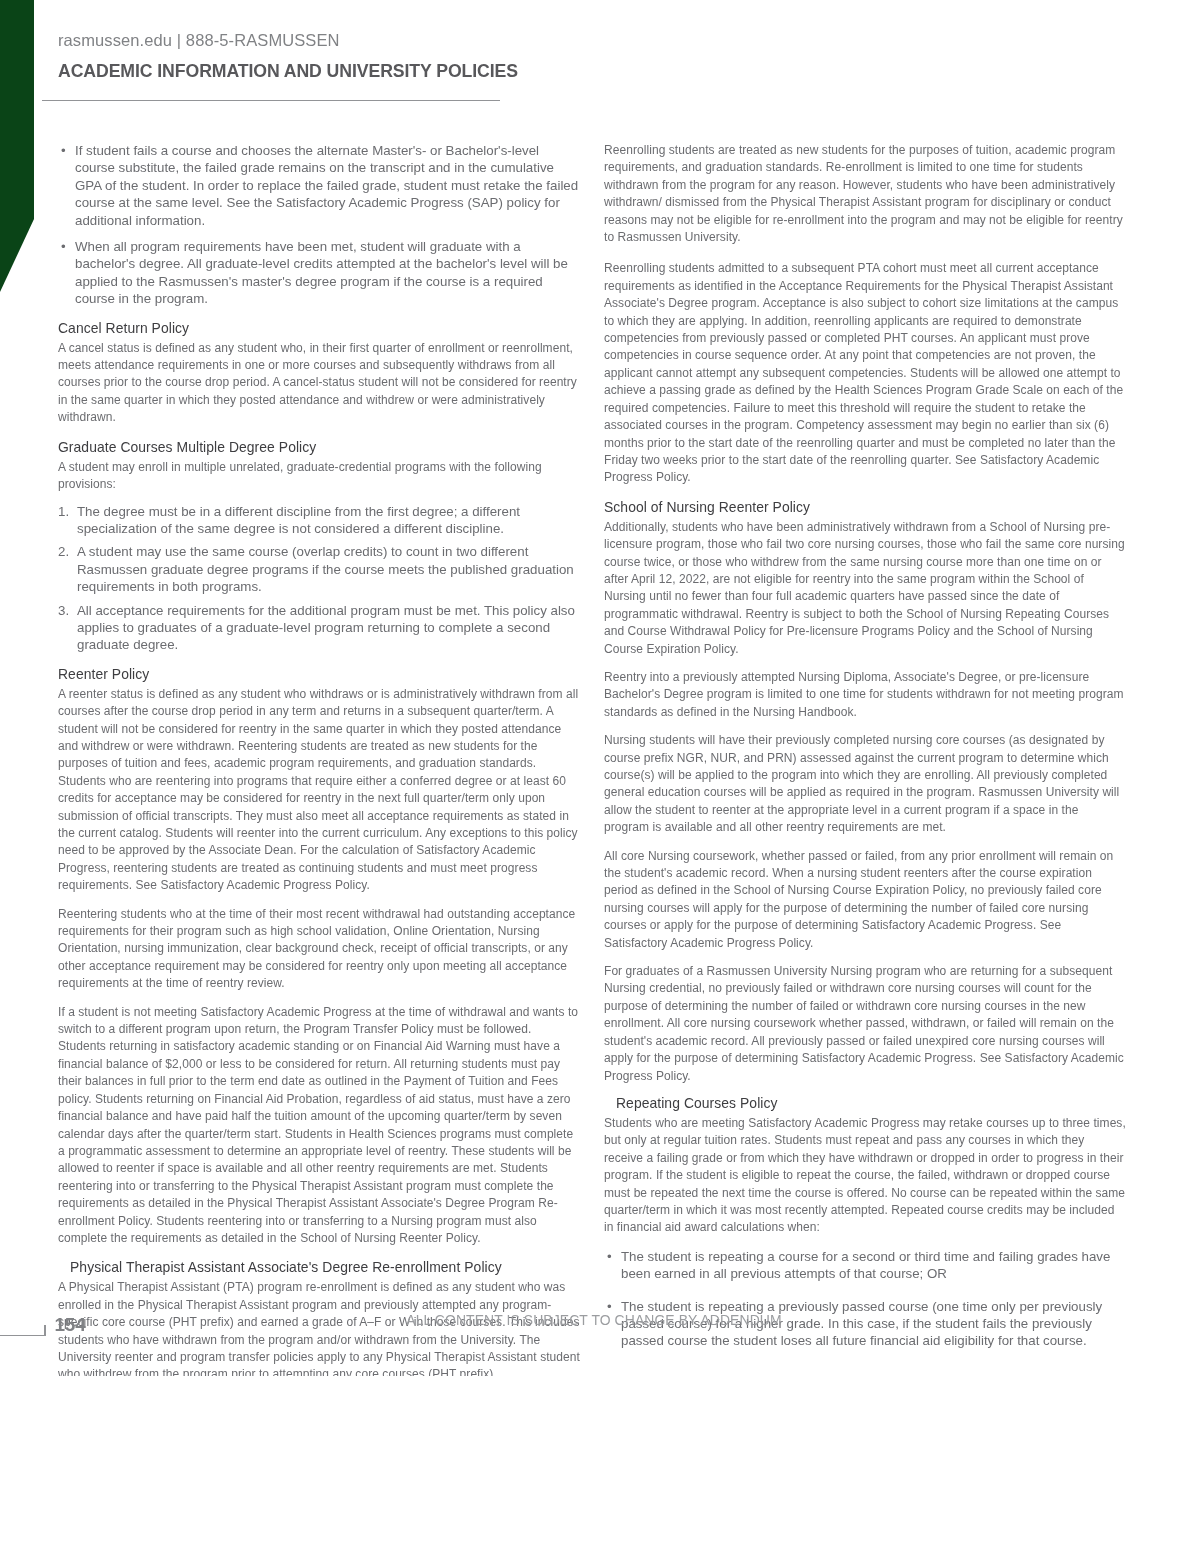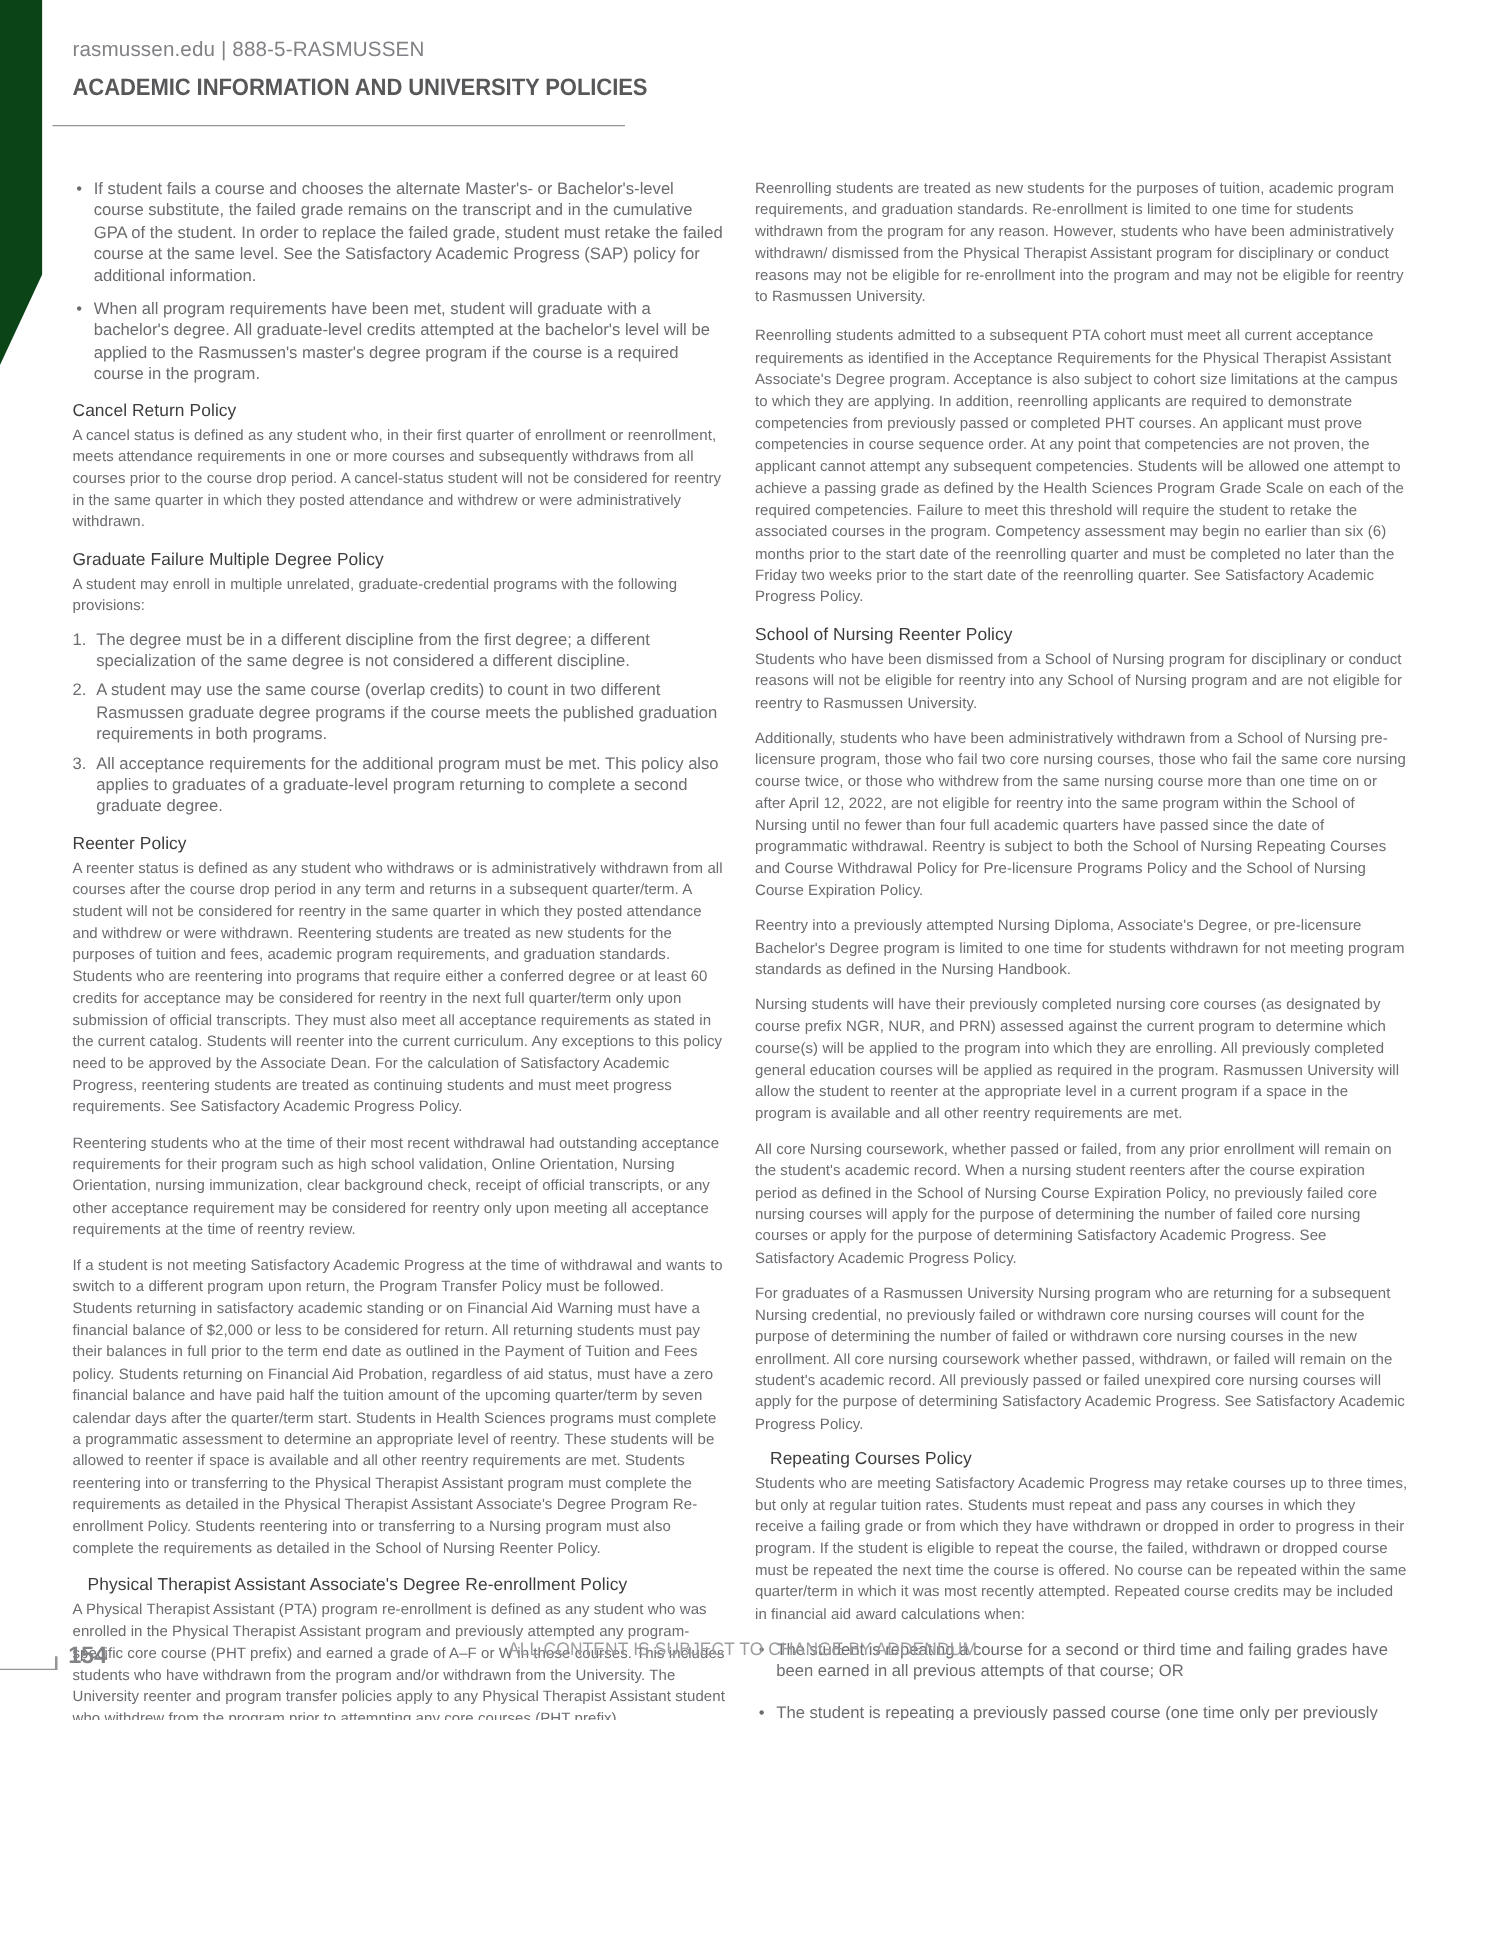--- a/index.html
+++ b/index.html
@@ -214,21 +214,21 @@
         </li>
         <li>
           <span class="bullet-dot">•</span>
           <span>When all program requirements have been met, student will graduate with a bachelor's degree. All graduate-level credits attempted at the bachelor's level will be applied to the Rasmussen's master's degree program if the course is a required course in the program.</span>
         </li>
       </ul>
 
       <h3 class="section-head">Cancel Return Policy</h3>
       <p class="body gap-sm">A cancel status is defined as any student who, in their first quarter of enrollment or reenrollment, meets attendance requirements in one or more courses and subsequently withdraws from all courses prior to the course drop period. A cancel-status student will not be considered for reentry in the same quarter in which they posted attendance and withdrew or were administratively withdrawn.</p>
 
-      <h3 class="section-head">Graduate Failure Multiple Degree Policy</h3>
+      <h3 class="section-head">Graduate Courses Multiple Degree Policy</h3>
       <p class="body">A student may enroll in multiple unrelated, graduate-credential programs with the following provisions:</p>
 
       <ol class="numbers gap-sm">
         <li>
           <span class="num">1.</span>
           <span>The degree must be in a different discipline from the first degree; a different specialization of the same degree is not considered a different discipline.</span>
         </li>
         <li>
           <span class="num">2.</span>
           <span>A student may use the same course (overlap credits) to count in two different Rasmussen graduate degree programs if the course meets the published graduation requirements in both programs.</span>
@@ -248,21 +248,20 @@
       <p class="body">A Physical Therapist Assistant (PTA) program re-enrollment is defined as any student who was enrolled in the Physical Therapist Assistant program and previously attempted any program-specific core course (PHT prefix) and earned a grade of A–F or W in those courses. This includes students who have withdrawn from the program and/or withdrawn from the University. The University reenter and program transfer policies apply to any Physical Therapist Assistant student who withdrew from the program prior to attempting any core courses (PHT prefix).</p>
 
     </div>
 
     <div class="col col-right">
 
       <p class="body gap-md">Reenrolling students are treated as new students for the purposes of tuition, academic program requirements, and graduation standards. Re-enrollment is limited to one time for students withdrawn from the program for any reason. However, students who have been administratively withdrawn/ dismissed from the Physical Therapist Assistant program for disciplinary or conduct reasons may not be eligible for re-enrollment into the program and may not be eligible for reentry to Rasmussen University.</p>
       <p class="body gap-sm">Reenrolling students admitted to a subsequent PTA cohort must meet all current acceptance requirements as identified in the Acceptance Requirements for the Physical Therapist Assistant Associate's Degree program. Acceptance is also subject to cohort size limitations at the campus to which they are applying. In addition, reenrolling applicants are required to demonstrate competencies from previously passed or completed PHT courses. An applicant must prove competencies in course sequence order. At any point that competencies are not proven, the applicant cannot attempt any subsequent competencies. Students will be allowed one attempt to achieve a passing grade as defined by the Health Sciences Program Grade Scale on each of the required competencies. Failure to meet this threshold will require the student to retake the associated courses in the program. Competency assessment may begin no earlier than six (6) months prior to the start date of the reenrolling quarter and must be completed no later than the Friday two weeks prior to the start date of the reenrolling quarter. See Satisfactory Academic Progress Policy.</p>
 
       <h3 class="section-head">School of Nursing Reenter Policy</h3>
-      <p class="body gap-sm">Students who have been dismissed from a School of Nursing program for disciplinary or conduct reasons will not be eligible for reentry into any School of Nursing program and are not eligible for reentry to Rasmussen University.</p>
       <p class="body gap-sm">Additionally, students who have been administratively withdrawn from a School of Nursing pre-licensure program, those who fail two core nursing courses, those who fail the same core nursing course twice, or those who withdrew from the same nursing course more than one time on or after April 12, 2022, are not eligible for reentry into the same program within the School of Nursing until no fewer than four full academic quarters have passed since the date of programmatic withdrawal. Reentry is subject to both the School of Nursing Repeating Courses and Course Withdrawal Policy for Pre-licensure Programs Policy and the School of Nursing Course Expiration Policy.</p>
       <p class="body gap-sm">Reentry into a previously attempted Nursing Diploma, Associate's Degree, or pre-licensure Bachelor's Degree program is limited to one time for students withdrawn for not meeting program standards as defined in the Nursing Handbook.</p>
       <p class="body gap-sm">Nursing students will have their previously completed nursing core courses (as designated by course prefix NGR, NUR, and PRN) assessed against the current program to determine which course(s) will be applied to the program into which they are enrolling. All previously completed general education courses will be applied as required in the program. Rasmussen University will allow the student to reenter at the appropriate level in a current program if a space in the program is available and all other reentry requirements are met.</p>
       <p class="body gap-sm">All core Nursing coursework, whether passed or failed, from any prior enrollment will remain on the student's academic record. When a nursing student reenters after the course expiration period as defined in the School of Nursing Course Expiration Policy, no previously failed core nursing courses will apply for the purpose of determining the number of failed core nursing courses or apply for the purpose of determining Satisfactory Academic Progress. See Satisfactory Academic Progress Policy.</p>
       <p class="body">For graduates of a Rasmussen University Nursing program who are returning for a subsequent Nursing credential, no previously failed or withdrawn core nursing courses will count for the purpose of determining the number of failed or withdrawn core nursing courses in the new enrollment. All core nursing coursework whether passed, withdrawn, or failed will remain on the student's academic record. All previously passed or failed unexpired core nursing courses will apply for the purpose of determining Satisfactory Academic Progress. See Satisfactory Academic Progress Policy.</p>
 
       <h3 class="section-head tight">Repeating Courses Policy</h3>
       <p class="body gap-sm">Students who are meeting Satisfactory Academic Progress may retake courses up to three times, but only at regular tuition rates. Students must repeat and pass any courses in which they receive a failing grade or from which they have withdrawn or dropped in order to progress in their program. If the student is eligible to repeat the course, the failed, withdrawn or dropped course must be repeated the next time the course is offered. No course can be repeated within the same quarter/term in which it was most recently attempted. Repeated course credits may be included in financial aid award calculations when:</p>
 
       <ul class="bullets">

